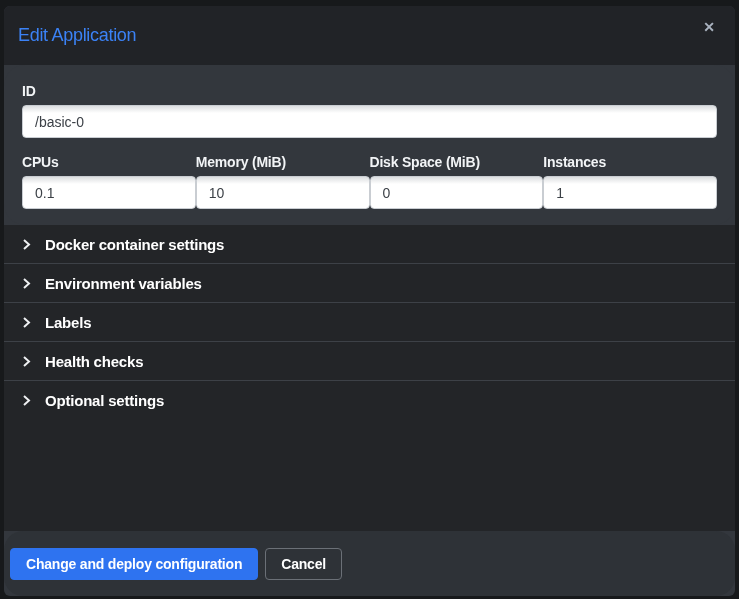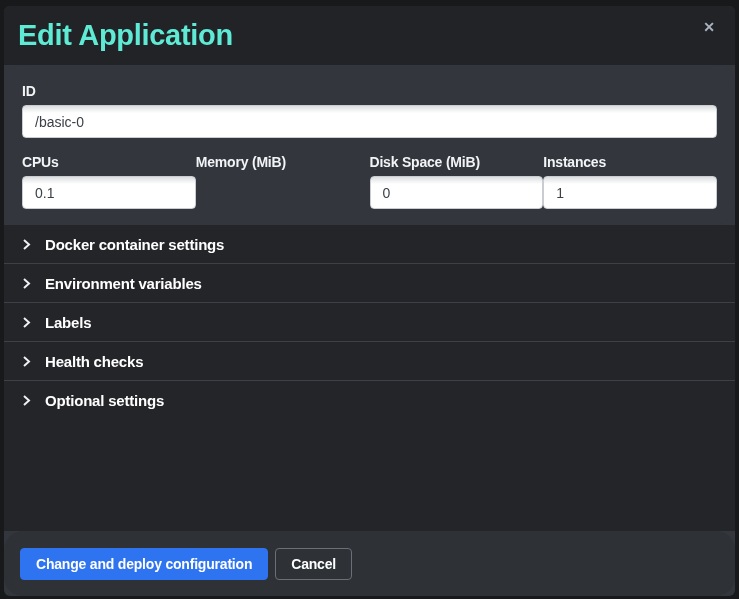--- a/index.html
+++ b/index.html
@@ -23,23 +23,23 @@
   .modal-header {
     background: #212327;
     height: 59px;
     flex: 0 0 59px;
     display: flex;
     align-items: center;
     justify-content: space-between;
     padding: 0 16px 0 14px;
   }
   .modal-title {
-    color: #5eead4;
-    font-size: 29px;
-    font-weight: 700;
+    color: #3b82f6;
+    font-size: 18px;
+    font-weight: 400;
     letter-spacing: -0.3px;
   }
   .close-btn {
     background: none;
     border: none;
     color: #a9b2bf;
     font-size: 14px;
     font-weight: 700;
     cursor: pointer;
     line-height: 1;
@@ -138,21 +138,21 @@
     font-size: 15px;
     font-weight: 700;
     letter-spacing: -0.2px;
   }
   
   .modal-footer {
     background: #2e3237;
     flex: 0 0 65px;
     display: flex;
     align-items: center;
-    padding: 0 16px;
+    padding: 0 6px;
     gap: 7px;
     border-radius: 19px;
   }
   .btn {
     height: 32px;
     border-radius: 4px;
     font-family: "Liberation Sans", sans-serif;
     font-size: 14px;
     font-weight: 700;
     letter-spacing: -0.2px;
@@ -189,20 +189,21 @@
       <input class="text-input" type="text" value="/basic-0" style="">
     </div>
 
     <div class="field-row">
       <div class="col">
         <label class="form-label">CPUs</label>
         <input class="text-input" type="text" value="0.1" style="">
       </div>
       <div class="col">
         <label class="form-label">Memory (MiB)</label>
+        <input class="text-input" type="text" value="10" style="">
       </div>
       <div class="col">
         <label class="form-label">Disk Space (MiB)</label>
         <input class="text-input" type="text" value="0" style="">
       </div>
       <div class="col">
         <label class="form-label">Instances</label>
         <input class="text-input" type="text" value="1" style="">
       </div>
     </div>

